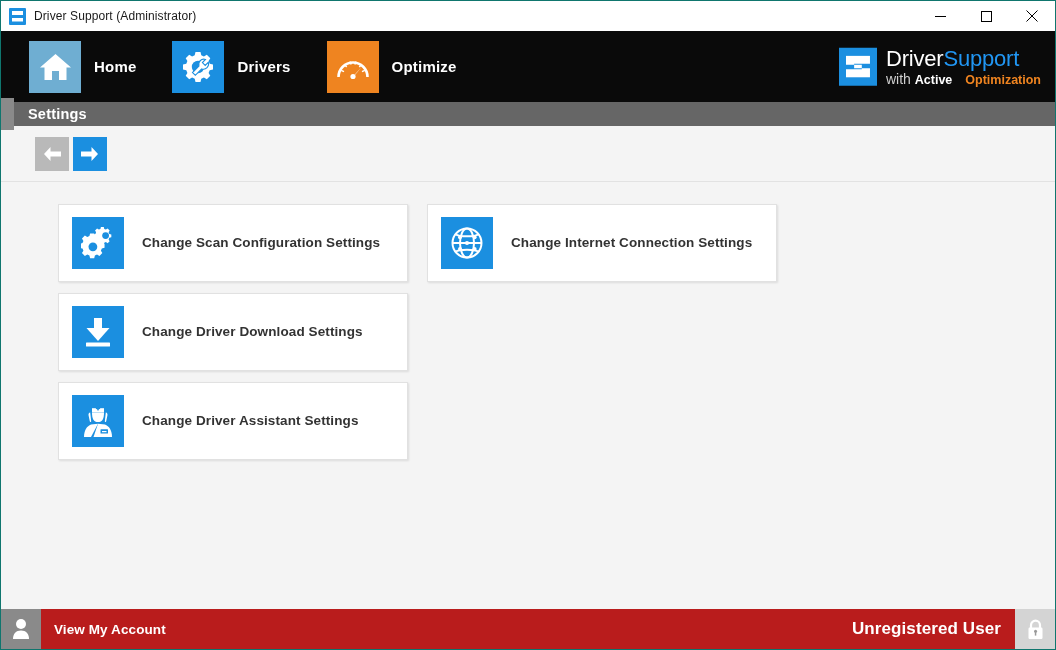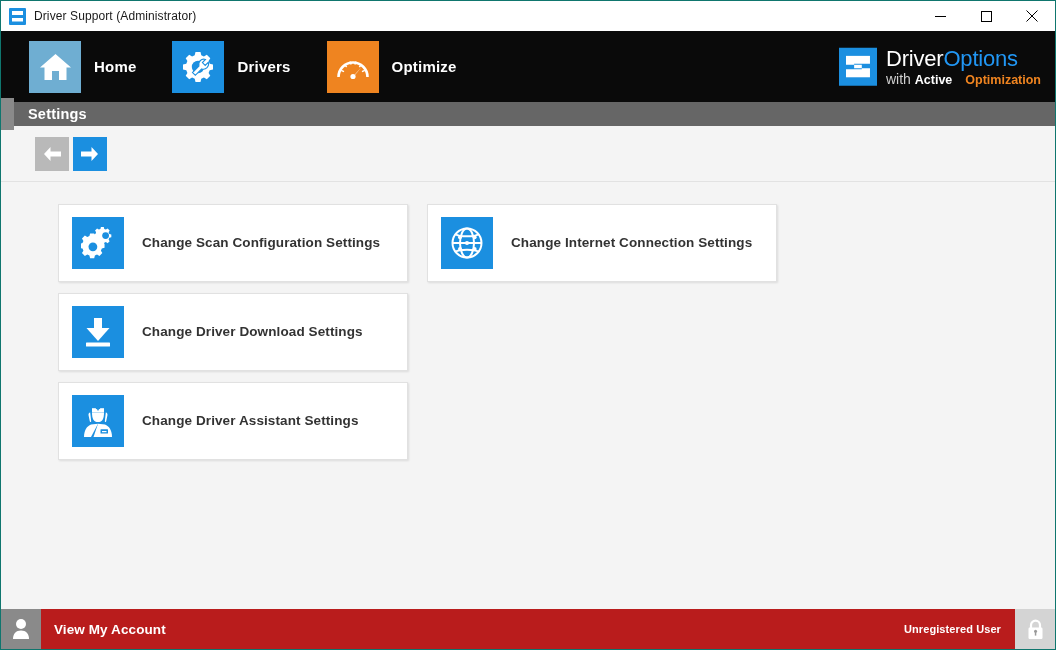--- a/index.html
+++ b/index.html
@@ -288,21 +288,21 @@
     letter-spacing: 0.1px;
   }
   .status-right {
     margin-left: auto;
     display: flex;
     align-items: center;
     height: 40px;
   }
   .status-user {
     color: #ffffff;
-    font-size: 11px;
+    font-size: 17px;
     font-weight: bold;
     padding-right: 14px;
     letter-spacing: 0.1px;
   }
   .status-lock {
     width: 40px;
     height: 40px;
     background: #d4d4d4;
     display: flex;
     align-items: center;
@@ -378,21 +378,21 @@
           <circle cx="17" cy="22.5" r="2.6" fill="#ffffff"></circle>
         </svg>
       </span>
       <span class="nav-label">Optimize</span>
     </div>
 
 
     <div class="brand">
       <div class="brand-tile"></div>
       <div class="brand-text">
-        <div class="brand-line1"><span class="w">Driver</span><span class="b">Options</span></div>
+        <div class="brand-line1"><span class="w">Driver</span><span class="b">Support</span></div>
         <div class="brand-line2"><span class="sm">with </span><span class="w">Active</span><span class="o">Optimization</span></div>
       </div>
     </div>
   </div>
 
   <div class="section-header">
     <div class="section-header-accent"></div>
     <span class="section-title">Settings</span>
   </div>
 

